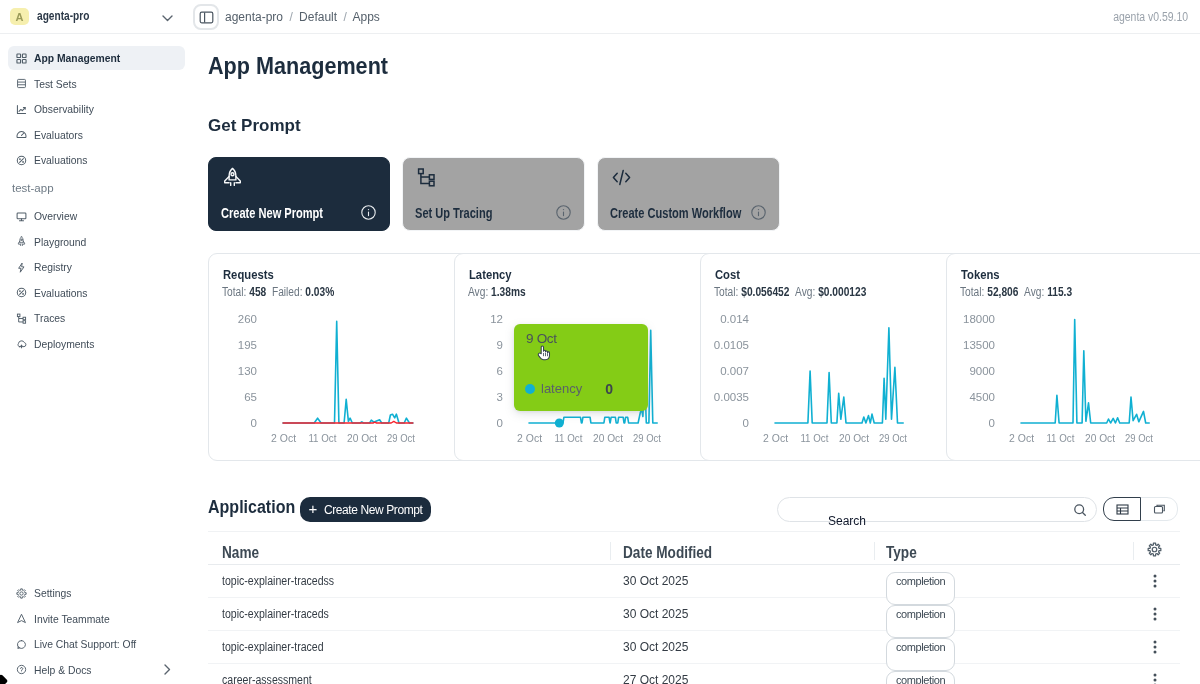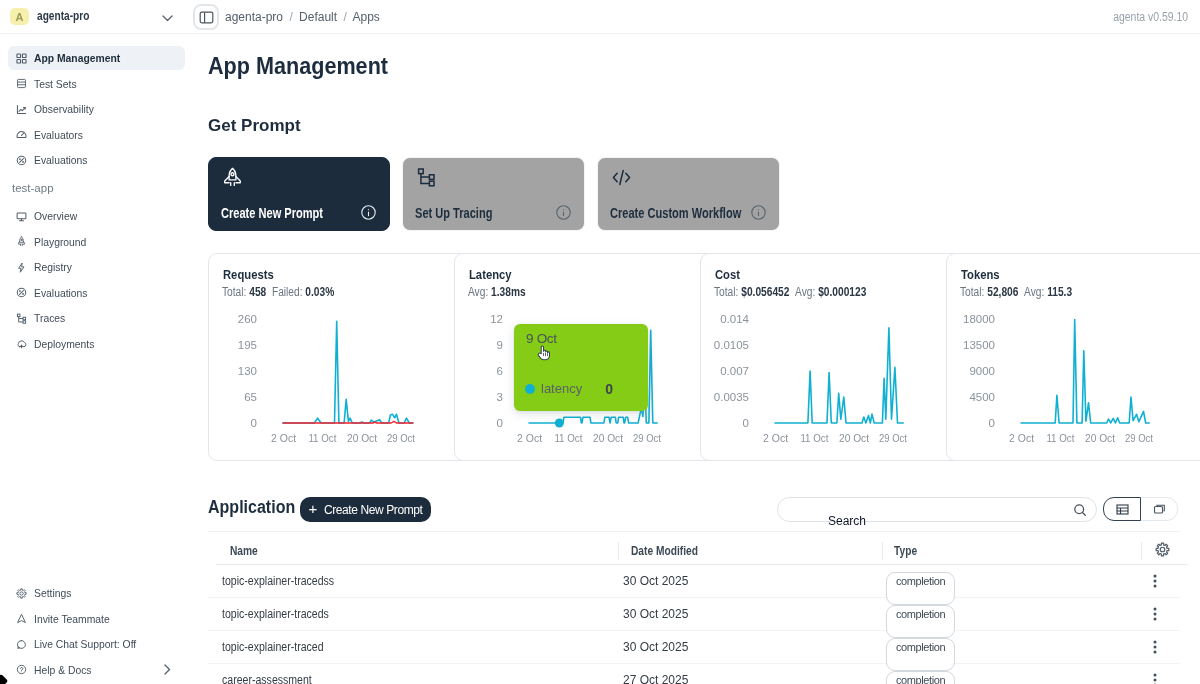--- a/index.html
+++ b/index.html
@@ -89,22 +89,22 @@
 #seg { position:absolute; left:1103px; top:497px; width:75px; height:24px; }
 #seg .l { position:absolute; left:0; top:0; width:38px; height:24px;
   border:1.5px solid #323f4c; border-radius:11px 0 0 11px; background:#fff;
   display:flex; align-items:center; justify-content:center; z-index:2; }
 #seg .r { position:absolute; left:37px; top:0; width:38px; height:24px;
   border:1px solid #e4e9ed; border-radius:0 11px 11px 0;
   display:flex; align-items:center; justify-content:center; }
 
 
 #table { position:absolute; left:208px; top:538px; width:972px; height:146px; }
-#thead { position:absolute; left:8px; top:0; width:972px; height:27px;
-  border-bottom:1px solid #e8ebee; font-size:12px; font-weight:bold; color:#3d4954; }
+#thead { position:absolute; left:0; top:0; width:972px; height:27px;
+  border-bottom:1px solid #e8ebee; font-size:16px; font-weight:bold; color:#3d4954; }
 #thead .cell { position:absolute; top:6px; transform:scaleX(0.85); transform-origin:0 0; }
 #thead .vsep { position:absolute; top:4px; width:1px; height:18px; background:#e9edf0; }
 .trow { position:absolute; left:0; width:972px; height:33px;
   border-bottom:1px solid #f1f3f5; font-size:12px; color:#333b44; }
 .c-name { position:absolute; left:14px; top:9px; transform:scaleX(0.88); transform-origin:0 0; }
 .c-date { position:absolute; left:415px; top:9px; }
 .c-type { position:absolute; left:678px; top:7px; }
 .c-act { position:absolute; left:945px; top:8px; }
 .chip { display:inline-block; height:33px; line-height:17px; padding:0 9px;
   border:1px solid #d3d9de; border-radius:9px; font-size:11px; color:#3d4954;

